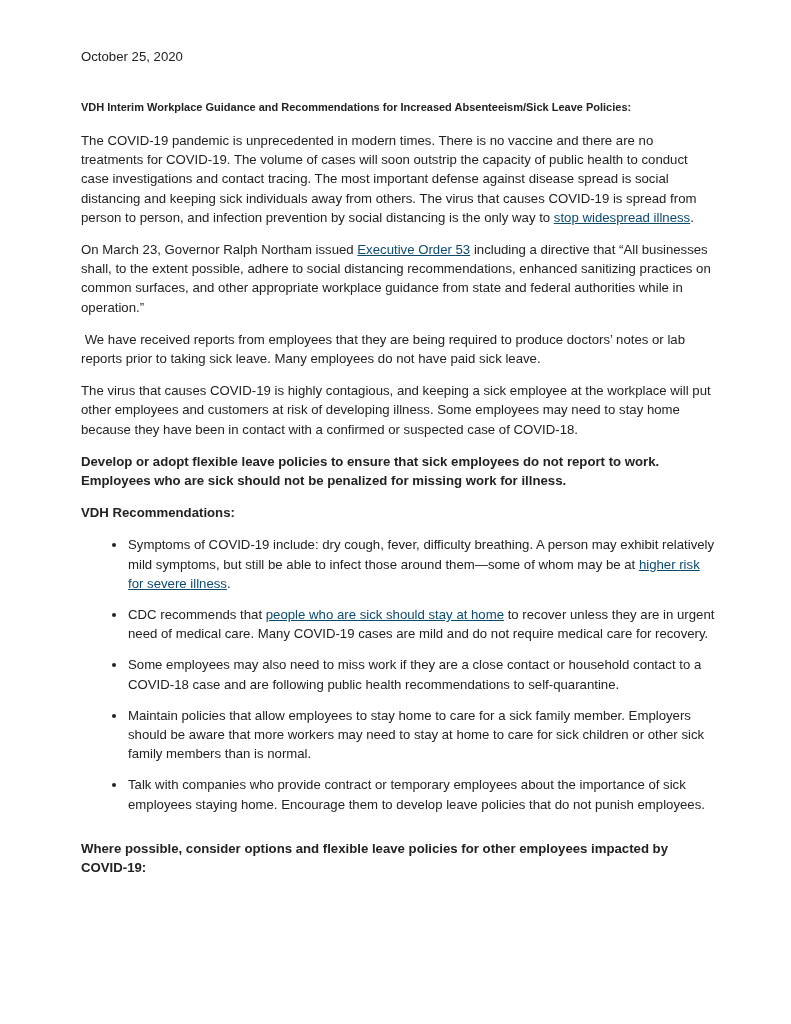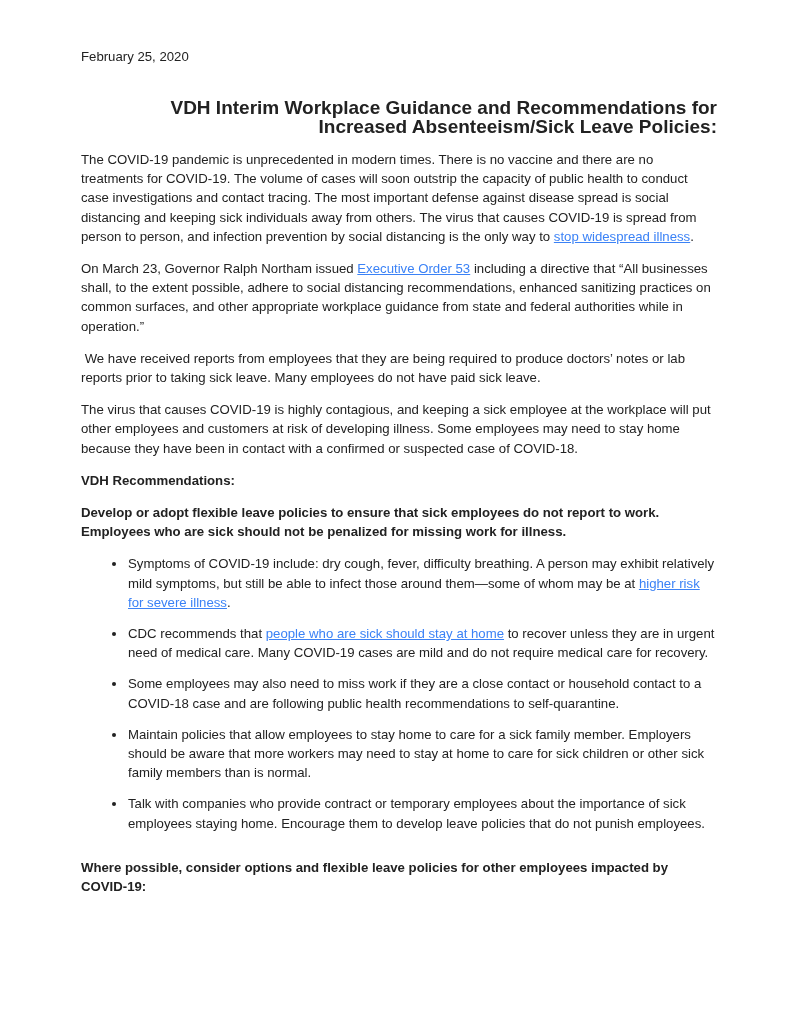--- a/index.html
+++ b/index.html
@@ -19,25 +19,24 @@
     width: 791px;
     height: 1024px;
     padding: 47px 74px 20px 81px;
   }
   .doc-date {
     font-size: 13.2px;
     line-height: 19px;
     margin: 0 0 32px 0;
   }
   .doc-title {
-    font-size: 19px;
+    font-size: 11px;
     line-height: 19px;
     font-weight: bold;
     margin: 0 0 14px 0;
-    text-align: right;
   }
   p.para {
     font-size: 13.2px;
     line-height: 19.2px;
     margin: 0 0 13px 0;
   }
   p.para.bold {
     font-weight: bold;
   }
   p.para.gap-before {
@@ -48,38 +47,38 @@
     padding: 0 0 0 46px;
     list-style: disc outside;
   }
   ul.bullets li {
     font-size: 13.2px;
     line-height: 19.2px;
     margin: 12px 0 11px 0;
     padding-left: 1px;
   }
   a.doc-link {
-    color: #3b82f6;
+    color: #0c4a6e;
     text-decoration: underline;
     cursor: pointer;
   }
 </style>
 </head>
 <body>
 
 <div class="page">
-  <p class="doc-date">February 25, 2020</p>
+  <p class="doc-date">October 25, 2020</p>
   <p class="doc-title">VDH Interim Workplace Guidance and Recommendations for Increased Absenteeism/Sick Leave Policies:</p>
   <div>
       <p class="para">The COVID-19 pandemic is unprecedented in modern times.  There is no vaccine and there are no treatments for COVID-19. The volume of cases will soon outstrip the capacity of public health to conduct case investigations and contact tracing.  The most important defense against disease spread is social distancing and keeping sick individuals away from others.  The virus that causes COVID-19 is spread from person to person, and infection prevention by social distancing is the only way to <a class="doc-link" href="#">stop widespread illness</a>.</p>
       <p class="para">On March 23, Governor Ralph Northam issued <a class="doc-link" href="#">Executive Order 53</a> including a directive that “All businesses shall, to the extent possible, adhere to social distancing recommendations, enhanced sanitizing practices on common surfaces, and other appropriate workplace guidance from state and federal authorities while in operation.”</p>
       <p class="para">&nbsp;We have received reports from employees that they are being required to produce doctors’ notes or lab reports prior to taking sick leave.  Many employees do not have paid sick leave.</p>
       <p class="para">The virus that causes COVID-19 is highly contagious, and keeping a sick employee at the workplace will put other employees and customers at risk of developing illness. Some employees may need to stay home because they have been in contact with a confirmed or suspected case of COVID-18.</p>
+      <p class="para bold">Develop or adopt flexible leave policies to ensure that sick employees do not report to work.  Employees who are sick should not be penalized for missing work for illness.</p>
       <p class="para bold">VDH Recommendations:</p>
-      <p class="para bold">Develop or adopt flexible leave policies to ensure that sick employees do not report to work.  Employees who are sick should not be penalized for missing work for illness.</p>
       <ul class="bullets">
         <li>Symptoms of COVID-19 include: dry cough, fever, difficulty breathing.  A person may exhibit relatively mild symptoms, but still be able to infect those around them—some of whom may be at <a class="doc-link" href="#">higher risk for severe illness</a>.</li>
         <li>CDC recommends that <a class="doc-link" href="#">people who are sick should stay at home</a> to recover unless they are in urgent need of medical care.  Many COVID-19 cases are mild and do not require medical care for recovery.</li>
         <li>Some employees may also need to miss work if they are a close contact or household contact to a COVID-18 case and are following public health recommendations to self-quarantine.</li>
         <li>Maintain policies that allow employees to stay home to care for a sick family member. Employers should be aware that more workers may need to stay at home to care for sick children or other sick family members than is normal.</li>
         <li>Talk with companies who provide contract or temporary employees about the importance of sick employees staying home. Encourage them to develop leave policies that do not punish employees.</li>
       </ul>
       <p class="para bold gap-before">Where possible, consider options and flexible leave policies for other employees impacted by COVID-19:</p>
     </div>
 </div>

